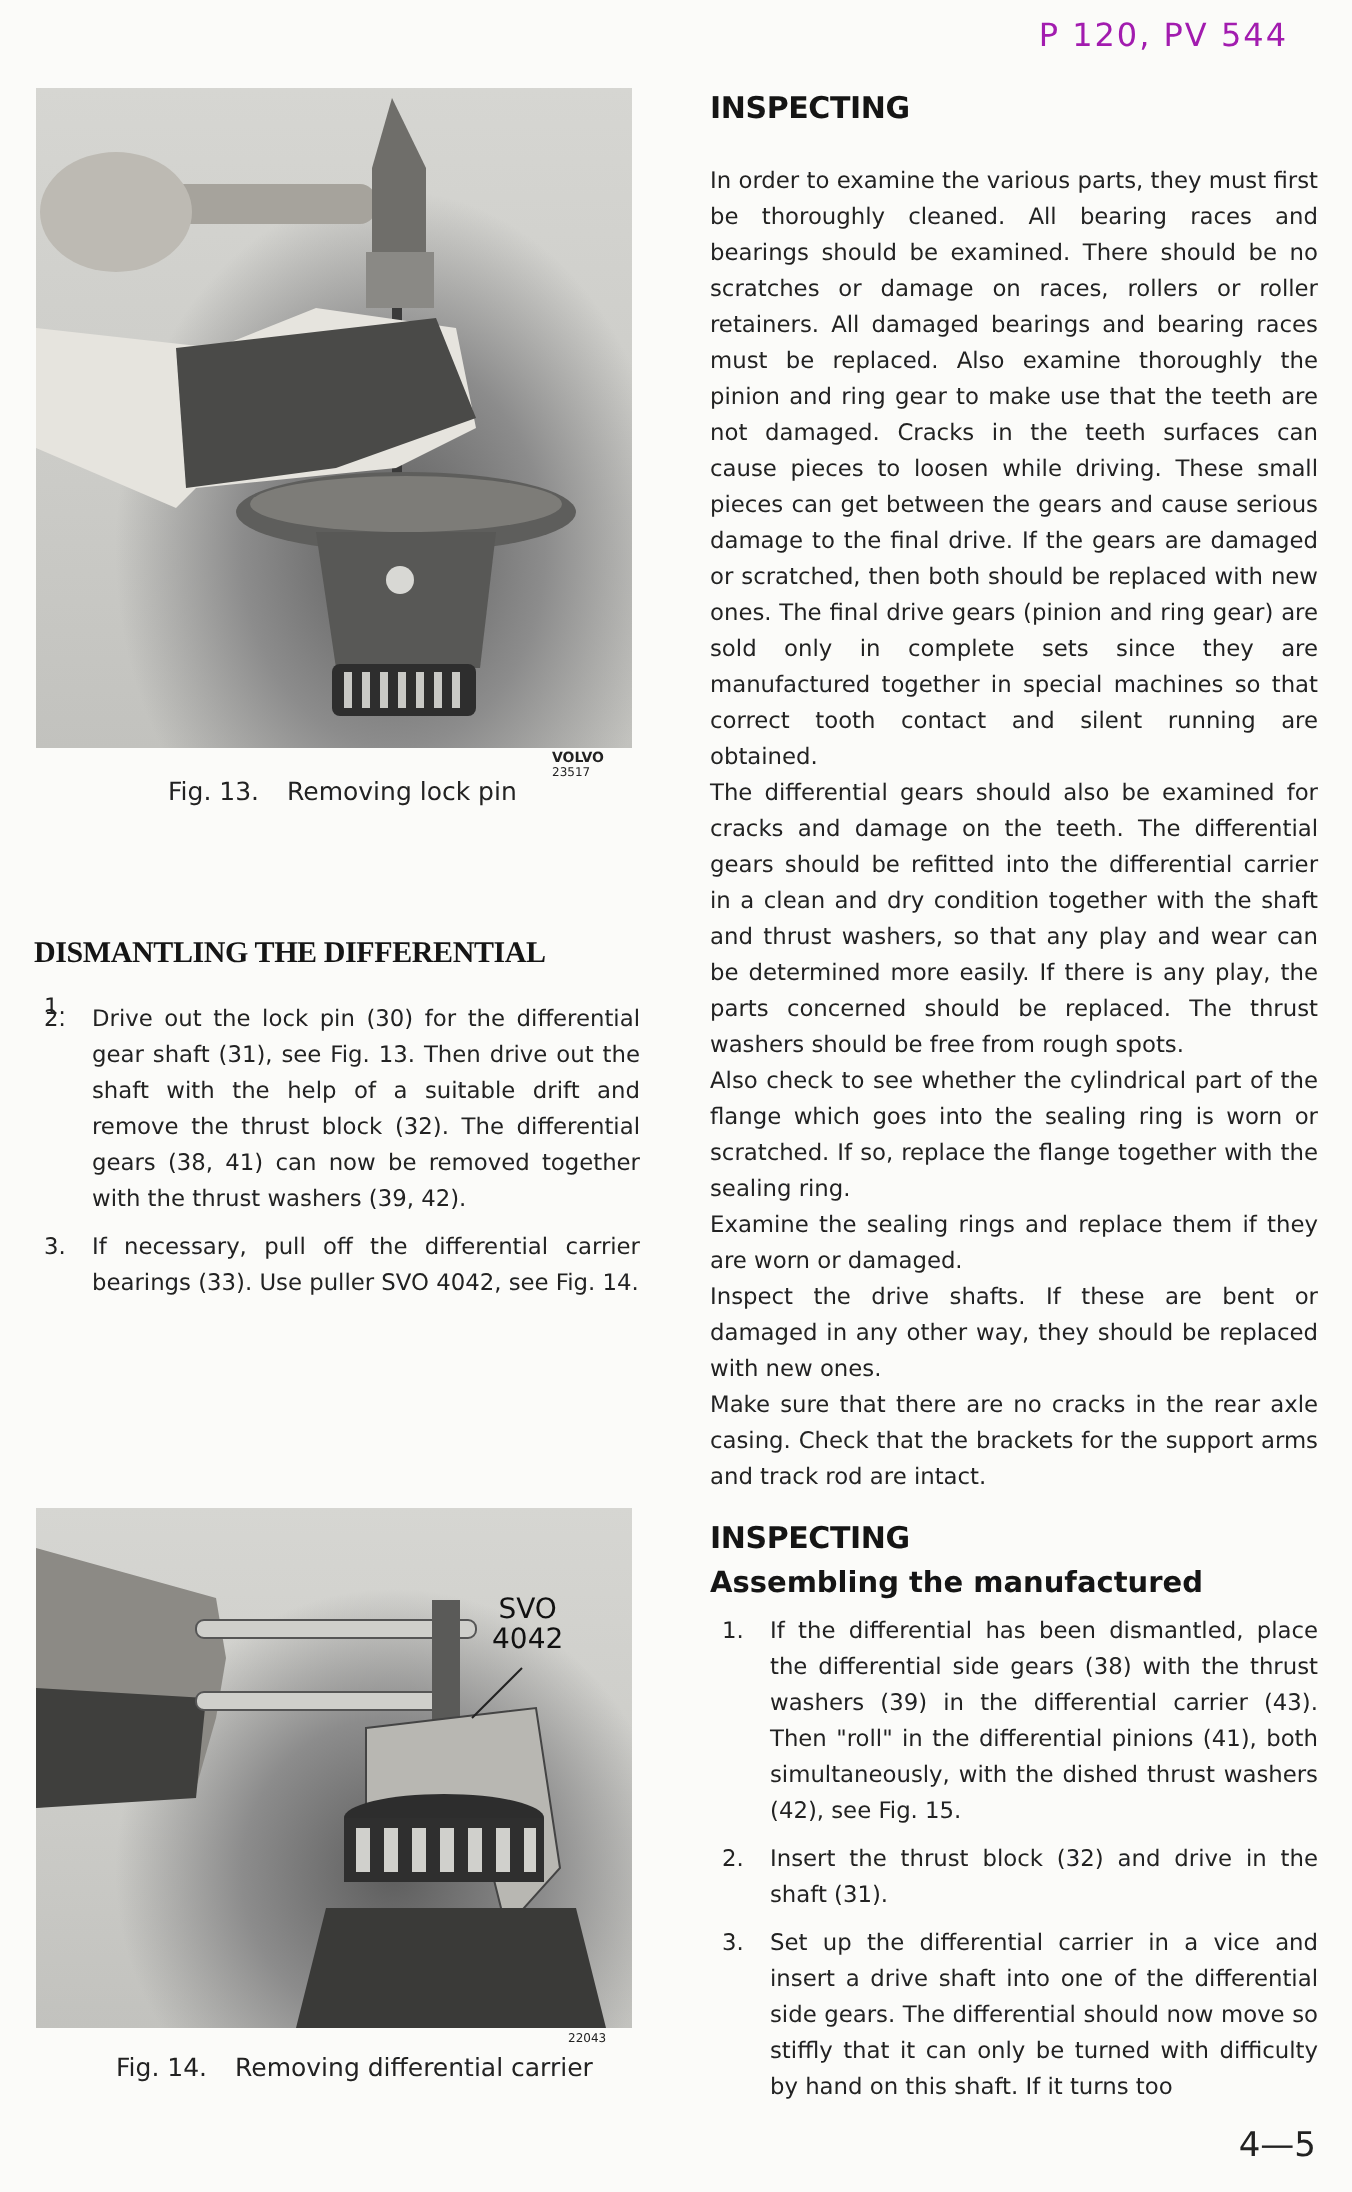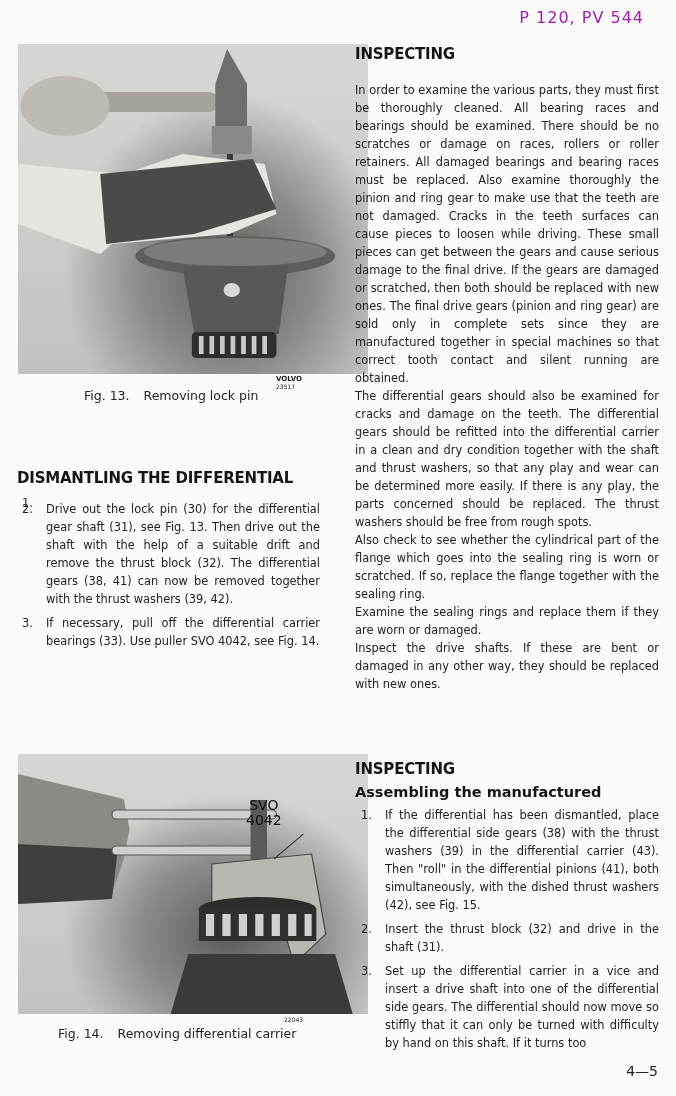--- a/index.html
+++ b/index.html
@@ -6,21 +6,21 @@
   body {
     width: 676px; height: 1096px; position: relative; overflow: hidden;
     background: #fbfbf9; color: #1c1c1c;
     font-family: "DejaVu Sans", sans-serif;
   }
   .header-ref {
     position: absolute; right: 32px; top: 8px;
     font-size: 16px; letter-spacing: 1px; color: #a21caf;
   }
   .photo {
-    position: absolute; left: 18px; width: 350px;
+    position: absolute; left: 18px; width: 298px;
     background:
       radial-gradient(ellipse at 60% 70%, #5d5d5d 0%, #8c8c8c 30%, rgba(0,0,0,0) 55%),
       linear-gradient(180deg, #d6d6d2 0%, #cbcbc7 60%, #c2c2be 100%);
     overflow: hidden;
   }
   .photo svg { position: absolute; left: 0; top: 0; width: 100%; height: 100%; }
   .photo-1 { top: 44px; height: 330px; }
   .photo-2 { top: 754px; height: 260px; }
   .fig-code {
     position: absolute; font-size: 6px; line-height: 7px; text-align: left; color: #222;
@@ -42,21 +42,21 @@
     font-size: 11.4px; line-height: 18px; text-align: justify; color: #222;
   }
   .para-block p { margin: 0; }
   .list {
     position: absolute; margin: 0; padding: 0; list-style: none;
     font-size: 11.4px; line-height: 18px; color: #222;
   }
   .list li { position: relative; padding-left: 28px; text-align: justify; margin-bottom: 6px; }
   .list li .n { position: absolute; left: 4px; top: 0; }
   .page-num {
-    position: absolute; right: 18px; top: 1063px; font-size: 14px; color: #222;
+    position: absolute; right: 18px; top: 1063px; font-size: 17px; color: #222;
   }
 </style>
 </head>
 <body>
 
 <div class="header-ref">P 120, PV 544</div>
 
 <div class="photo photo-1">
   <svg viewBox="0 0 298 330" preserveAspectRatio="none">
 
@@ -91,21 +91,21 @@
   </svg>
 </div>
 <div class="fig-code" style="left:276px; top:376px;">
   <b>VOLVO</b>
   <span>23517</span>
 </div>
 <div class="caption" style="left:84px; top:388px;">
   <span class="num">Fig. 13.</span><span>Removing lock pin</span>
 </div>
 
-<h2 class="h1" style="left:17px; top:469px;">DISMANTLING THE DIFFERENTIAL</h2>
+<h2 class="h1" style="left:17px; top:469px;font-family:Liberation Serif, serif;">DISMANTLING THE DIFFERENTIAL</h2>
 <ol class="list" style="left:18px; top:494px; width:302px;">
   <li><span class="n">1.</span></li>
   <li><span class="n">2.</span><span>Drive out the lock pin (30) for the differential gear shaft (31), see Fig. 13. Then drive out the shaft with the help of a suitable drift and remove the thrust block (32). The differential gears (38, 41) can now be removed together with the thrust washers (39, 42).</span></li>
   <li><span class="n">3.</span><span>If necessary, pull off the differential carrier bearings (33). Use puller SVO 4042, see Fig. 14.</span></li>
 </ol>
 
 <div class="photo photo-2">
   <svg viewBox="0 0 298 260" preserveAspectRatio="none">
 
     <path d="M0 20 L90 45 L95 75 L90 105 L80 140 L0 150 Z" fill="#8c8a85"></path>
@@ -144,20 +144,21 @@
   <span class="num">Fig. 14.</span><span>Removing differential carrier</span>
 </div>
 
 <h2 class="h1" style="left:355px; top:45px;">INSPECTING</h2>
 <div class="para-block" style="top:81px;">
   <p>In order to examine the various parts, they must first be thoroughly cleaned. All bearing races and bearings should be examined. There should be no scratches or damage on races, rollers or roller retainers. All damaged bearings and bearing races must be replaced. Also examine thoroughly the pinion and ring gear to make use that the teeth are not damaged. Cracks in the teeth surfaces can cause pieces to loosen while driving. These small pieces can get between the gears and cause serious damage to the final drive. If the gears are damaged or scratched, then both should be replaced with new ones. The final drive gears (pinion and ring gear) are sold only in complete sets since they are manufactured together in special machines so that correct tooth contact and silent running are obtained.</p>
   <p>The differential gears should also be examined for cracks and damage on the teeth. The differential gears should be refitted into the differential carrier in a clean and dry condition together with the shaft and thrust washers, so that any play and wear can be determined more easily. If there is any play, the parts concerned should be replaced. The thrust washers should be free from rough spots.</p>
   <p>Also check to see whether the cylindrical part of the flange which goes into the sealing ring is worn or scratched. If so, replace the flange together with the sealing ring.</p>
   <p>Examine the sealing rings and replace them if they are worn or damaged.</p>
   <p>Inspect the drive shafts. If these are bent or damaged in any other way, they should be replaced with new ones.</p>
+  <p>Make sure that there are no cracks in the rear axle casing. Check that the brackets for the support arms and track rod are intact.</p>
 </div>
 
 <h2 class="h1" style="left:355px; top:760px;">INSPECTING</h2>
 <h3 class="h2" style="left:355px; top:784px;">Assembling the manufactured</h3>
 <ol class="list" style="left:357px; top:806px; width:302px;">
   <li><span class="n">1.</span><span>If the differential has been dismantled, place the differential side gears (38) with the thrust washers (39) in the differential carrier (43). Then "roll" in the differential pinions (41), both simultaneously, with the dished thrust washers (42), see Fig. 15.</span></li>
   <li><span class="n">2.</span><span>Insert the thrust block (32) and drive in the shaft (31).</span></li>
   <li><span class="n">3.</span><span>Set up the differential carrier in a vice and insert a drive shaft into one of the differential side gears. The differential should now move so stiffly that it can only be turned with difficulty by hand on this shaft. If it turns too</span></li>
 </ol>
 

